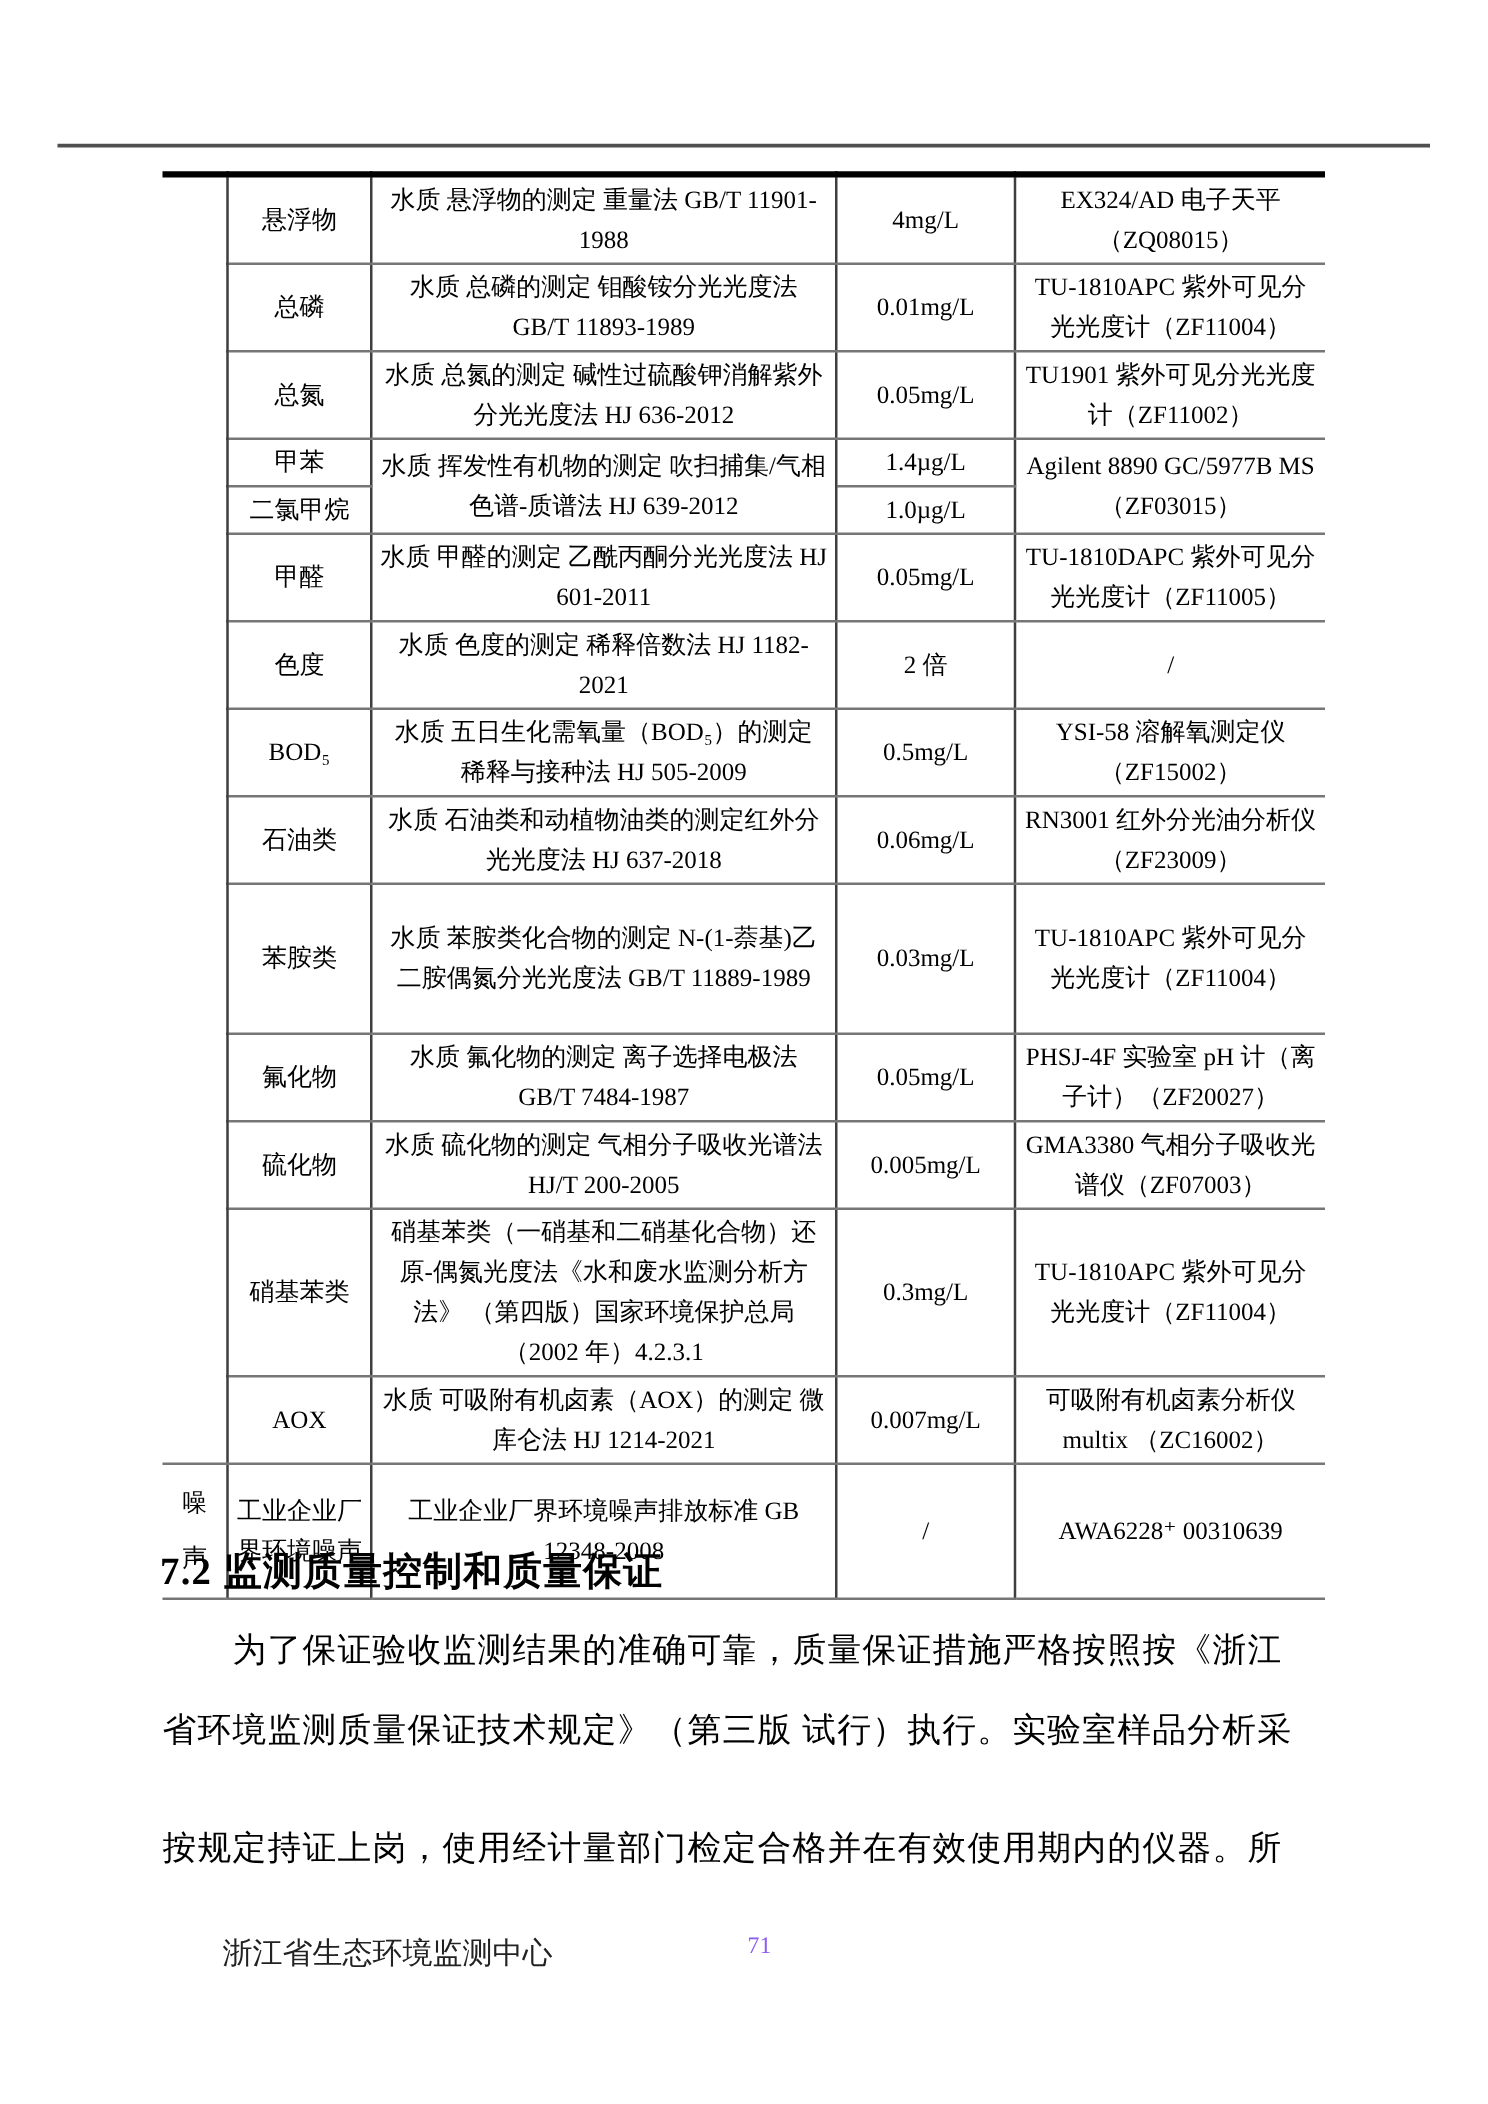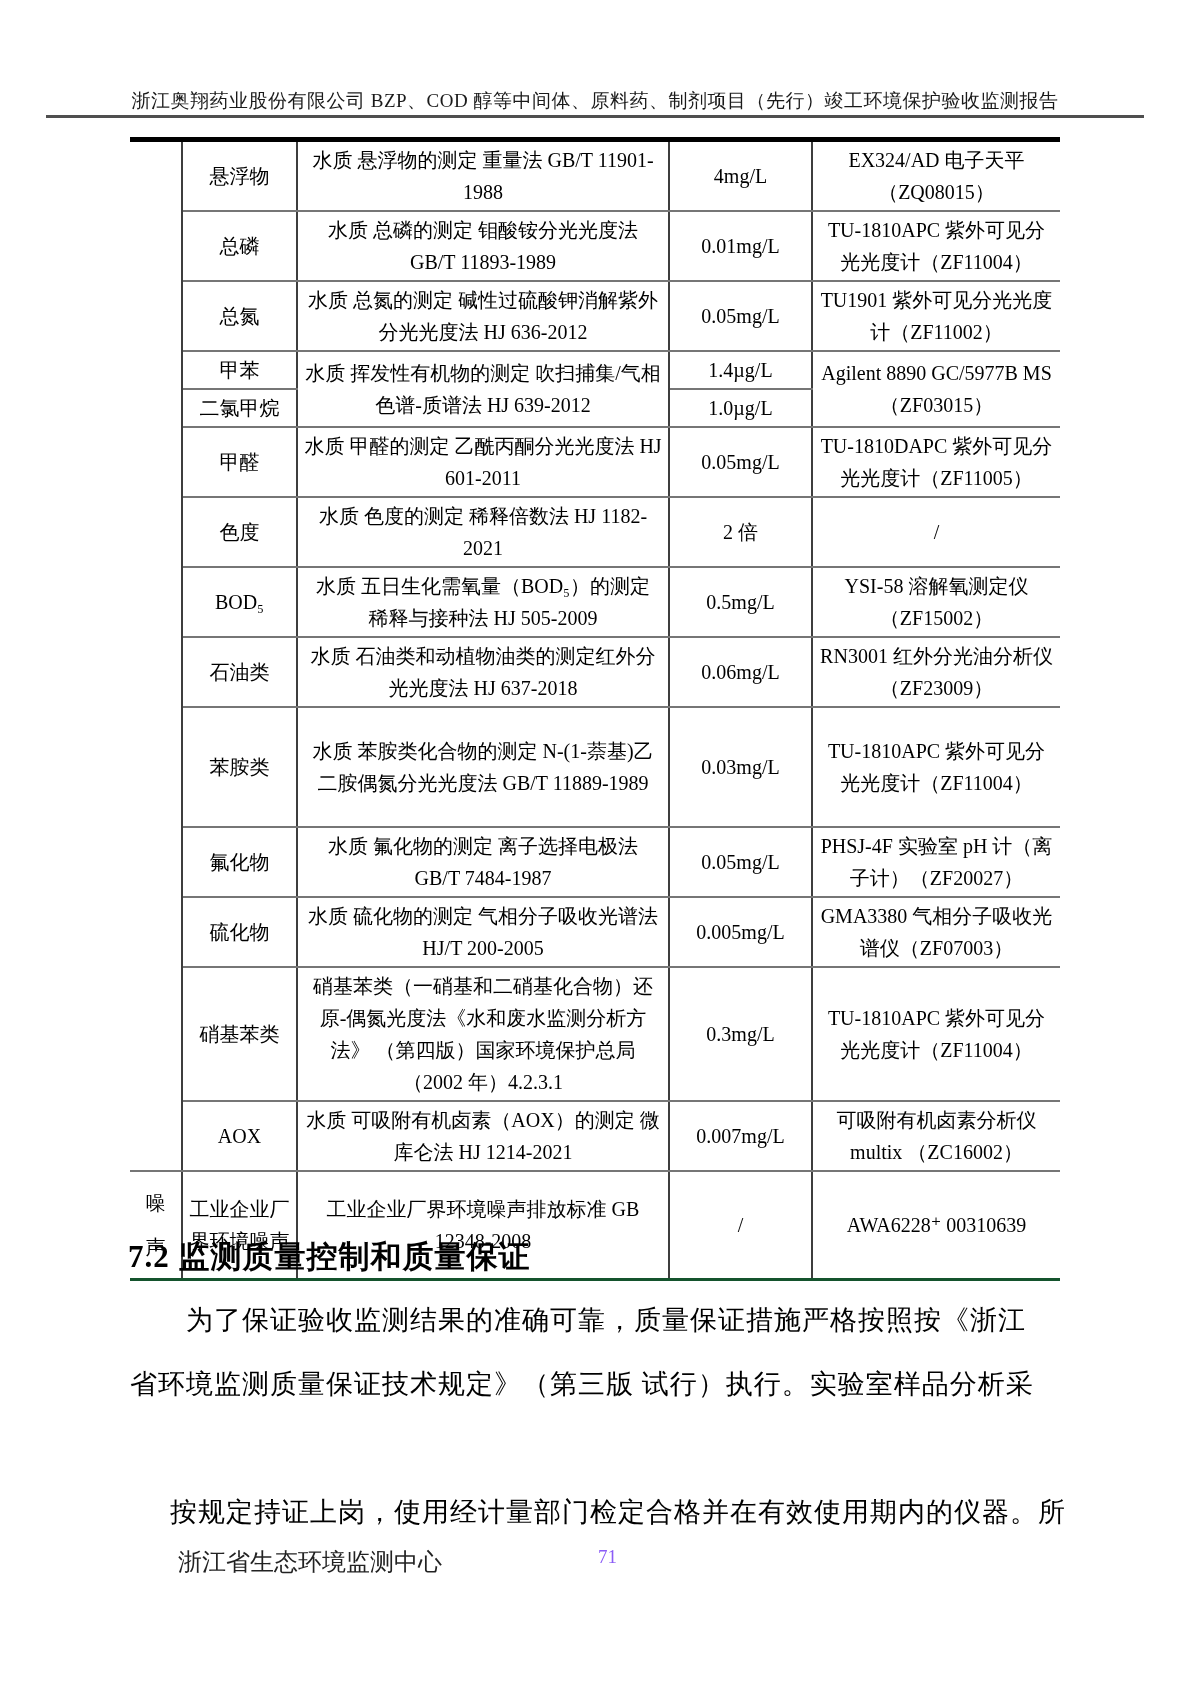--- a/index.html
+++ b/index.html
@@ -12,21 +12,21 @@
     position:absolute;top:88px;left:0;width:100%;
     text-align:center;font-size:19px;letter-spacing:0.5px;color:#1a1a1a;
     white-space:nowrap;
   }
   .head-rule{
     position:absolute;top:115px;left:46px;width:1098px;height:3px;background:#4f4f4f;
   }
   table.methods{
     position:absolute;left:130px;top:137px;width:930px;
     border-collapse:collapse;table-layout:fixed;
-    border-top:5px solid #000;border-bottom:3px solid #14532d;
+    border-top:5px solid #000;border-bottom:1px solid #14532d;
   }
   table.methods td{
     border-top:2px solid #767676;border-bottom:2px solid #767676;
     border-left:2px solid #3e3e3e;border-right:2px solid #3e3e3e;
     text-align:center;vertical-align:middle;
     font-size:20px;line-height:1.6;padding:2px 6px;
     word-break:break-word;
   }
   table.methods td:first-child{border-left:none;}
   table.methods td:last-child{border-right:none;}
@@ -37,30 +37,29 @@
   .vert{display:inline-block;width:1.15em;word-break:break-all;line-height:2.2;}
   .sec-heading{
     position:absolute;left:128px;top:1236px;
     font-size:31px;font-weight:bold;letter-spacing:1px;
   }
   .para-line{
     position:absolute;left:130px;width:936px;
     font-size:27px;letter-spacing:1px;white-space:nowrap;
   }
   .para-line.indent{padding-left:56px;}
-  .p1{top:1302px;} .p2{top:1366px;} .p3{top:1430px;} .p4{top:1494px;text-align:right;}
+  .p1{top:1302px;} .p2{top:1366px;} .p3{top:1430px;} .p4{top:1460px;}
   .footer-org{position:absolute;left:178px;top:1546px;font-size:24px;color:#222;}
   .footer-page{position:absolute;left:598px;top:1546px;font-size:19px;color:#8b5cf6;}
 </style>
 </head>
 <body>
 
 <div class="page">
 
-  <div class="running-head">浙江奥翔药业股份有限公司 BZP、COD 醇等中间体、原料药、制剂项目（先行）竣工环境保护验收监测报告</div>
   <div class="head-rule"></div>
 
   <table class="methods">
     <colgroup>
       <col style="width:52px">
         <col style="width:115px">
         <col style="width:372px">
         <col style="width:143px">
         <col style="width:248px">
     </colgroup>

